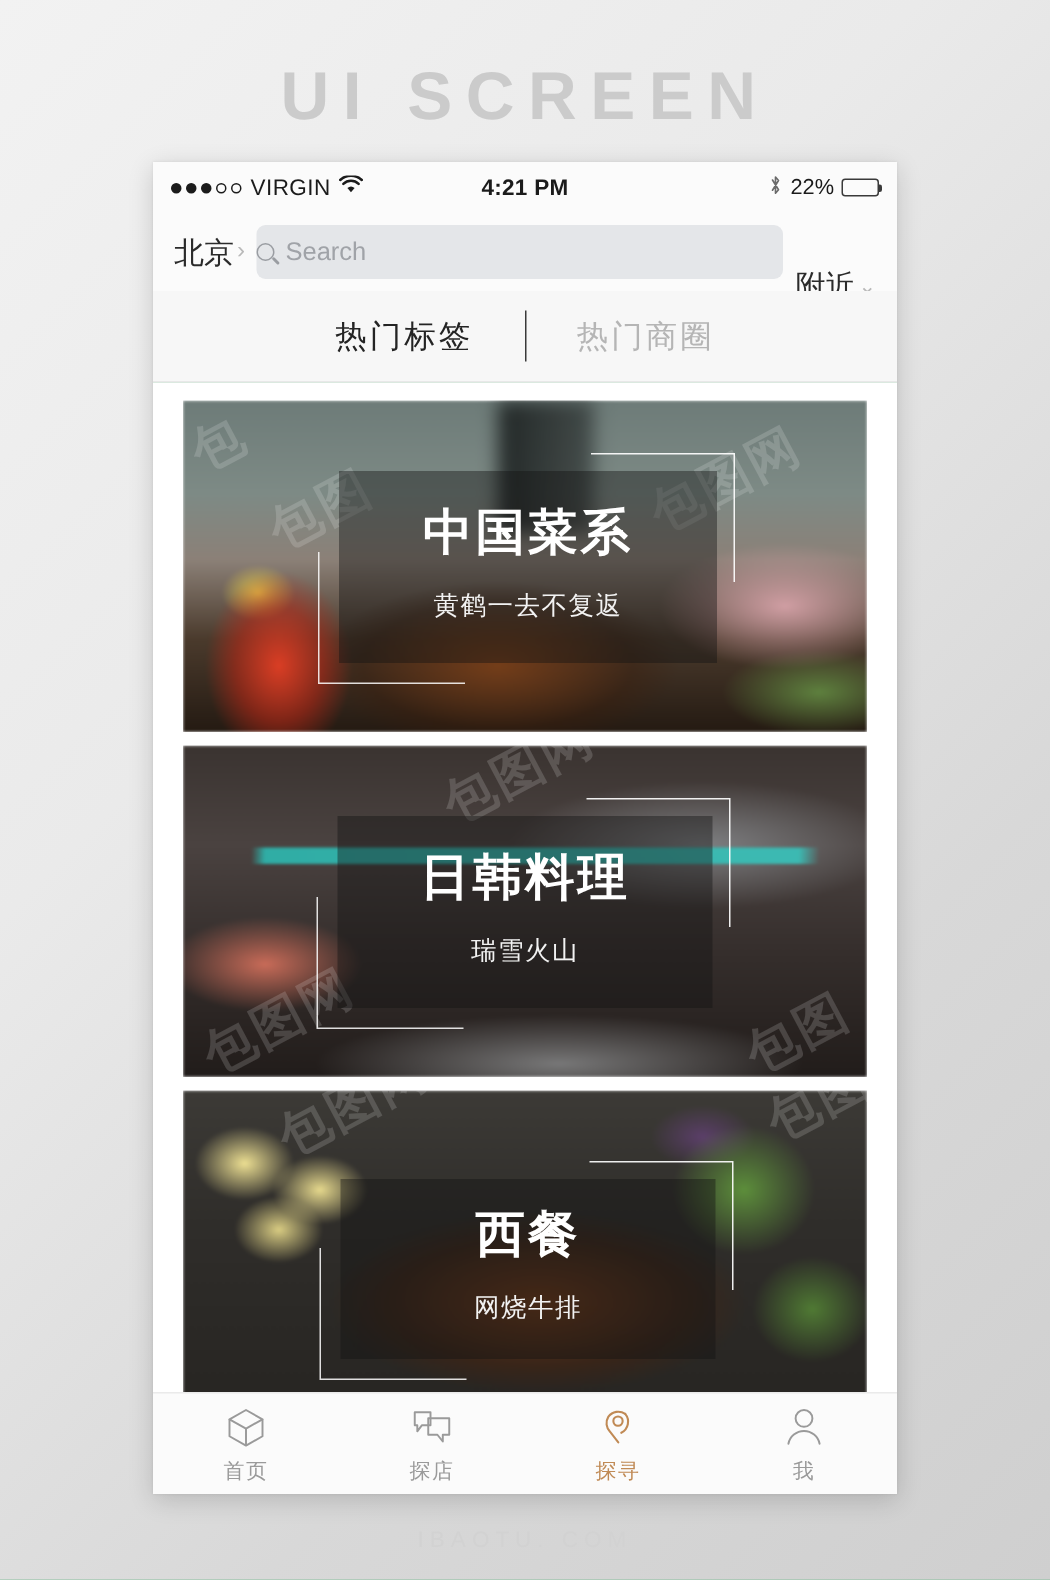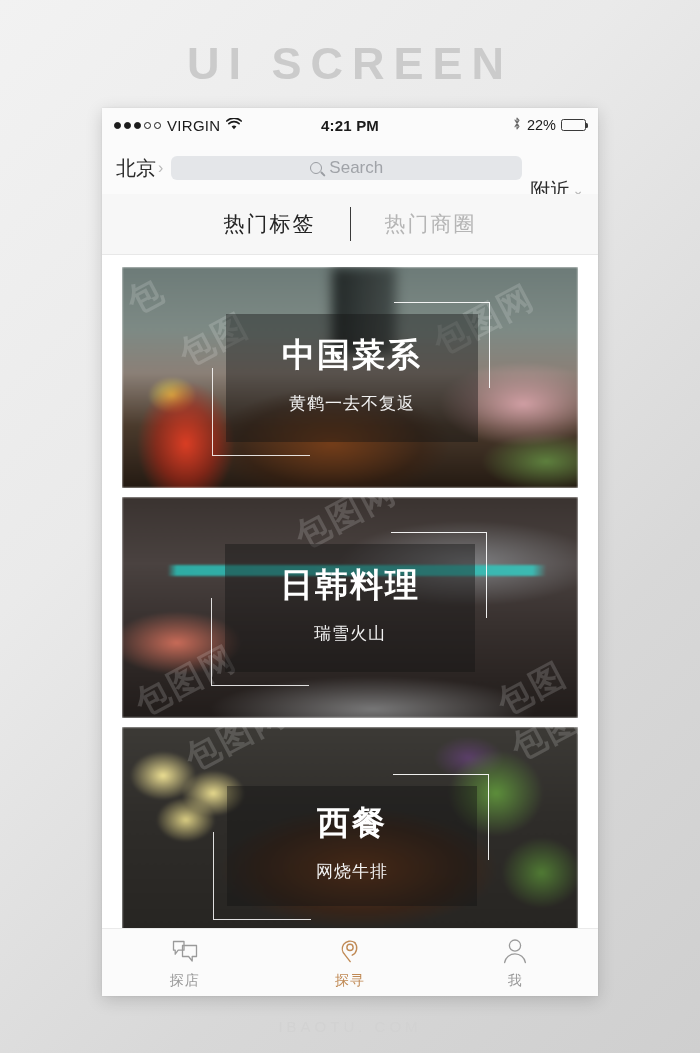--- a/index.html
+++ b/index.html
@@ -72,23 +72,23 @@
     background:#fbfbfb;
     display:flex; align-items:center;
     padding:0 14px; gap:8px;
   }
   .loc{
     display:flex; align-items:center; gap:2px;
     font-size:20px; color:#2b2b2b; white-space:nowrap;
   }
   .chev{ color:#b9b9b9; font-size:16px; line-height:1; }
   .search-field{
-    flex:1; height:24px; border-radius:6px;
+    flex:1; height:36px; border-radius:6px;
     background:#e4e6e9;
-    display:flex; align-items:center; justify-content:center; gap:7px;
+    display:flex; align-items:center; gap:7px;
   }
   .search-field .mag{
     width:12px; height:12px; border:1.6px solid #9a9da2; border-radius:50%;
     position:relative; display:inline-block;
   }
   .search-field .mag::after{
     content:""; position:absolute; right:-5px; bottom:-2px;
     width:6px; height:1.6px; background:#9a9da2;
     transform:rotate(45deg); border-radius:1px;
   }
@@ -336,20 +336,30 @@
         <div class="br-bl"></div>
         <div class="title">西餐</div>
         <div class="sub">网烧牛排</div>
       </div>
     </div>
 
   </div>
 
   <div class="tabbar">
 
+    <div class="navitem">
+      <span>
+        <svg width="30" height="30" viewBox="0 0 30 30">
+          <path d="M15 4 L26 10.2 L15 16.4 L4 10.2 Z" fill="none" stroke="#9a9a9a" stroke-width="1.3" stroke-linejoin="round"></path>
+          <path d="M4 10.2 L4 21.5 L15 27.7 L26 21.5 L26 10.2" fill="none" stroke="#9a9a9a" stroke-width="1.3" stroke-linejoin="round"></path>
+          <path d="M15 16.4 L15 27.7" fill="none" stroke="#9a9a9a" stroke-width="1.3"></path>
+        </svg>
+      </span>
+      <span class="nv-label">首页</span>
+    </div>
 
     <div class="navitem">
       <span>
         <svg width="30" height="30" viewBox="0 0 30 30">
           <path d="M3.5 5.5 L14 5.5 L14 14.2 L8.2 14.2 L5.2 18.2 L5.2 14.2 L3.5 14.2 Z" fill="none" stroke="#9a9a9a" stroke-width="1.3" stroke-linejoin="round"></path>
           <path d="M12.5 9.5 L26.5 9.5 L26.5 20.5 L22.2 20.5 L22.2 25 L18.6 20.5 L12.5 20.5 Z" fill="none" stroke="#9a9a9a" stroke-width="1.3" stroke-linejoin="round"></path>
         </svg>
       </span>
       <span class="nv-label">探店</span>
     </div>

